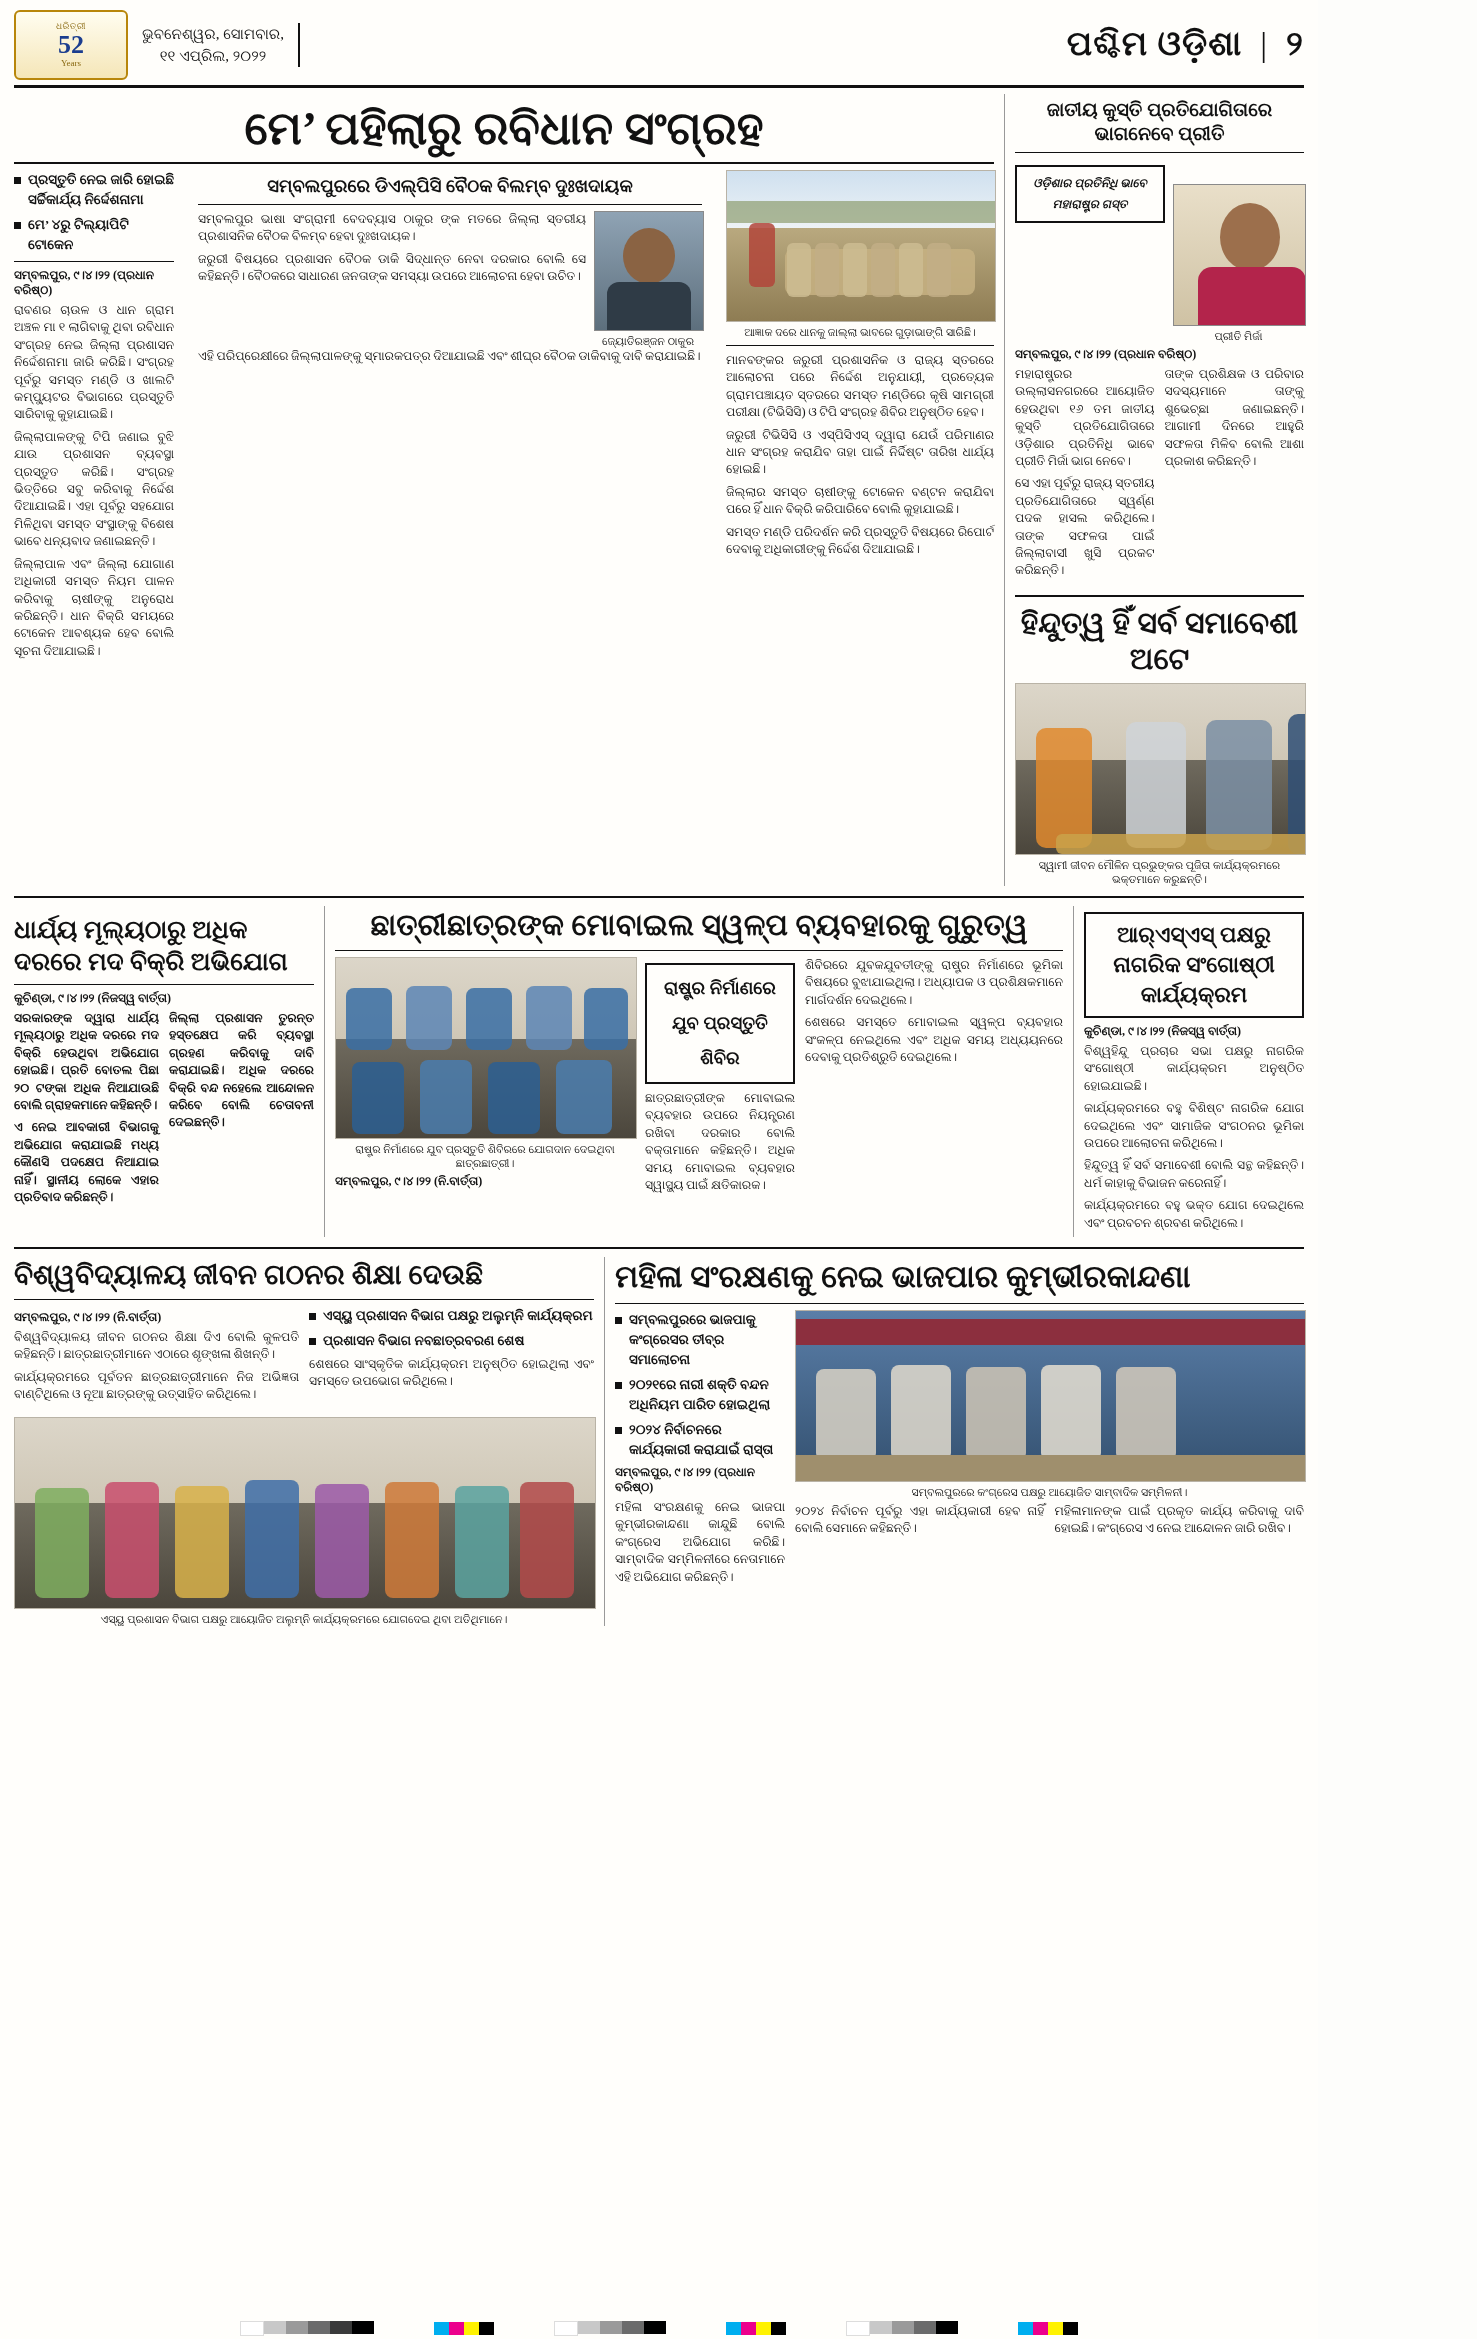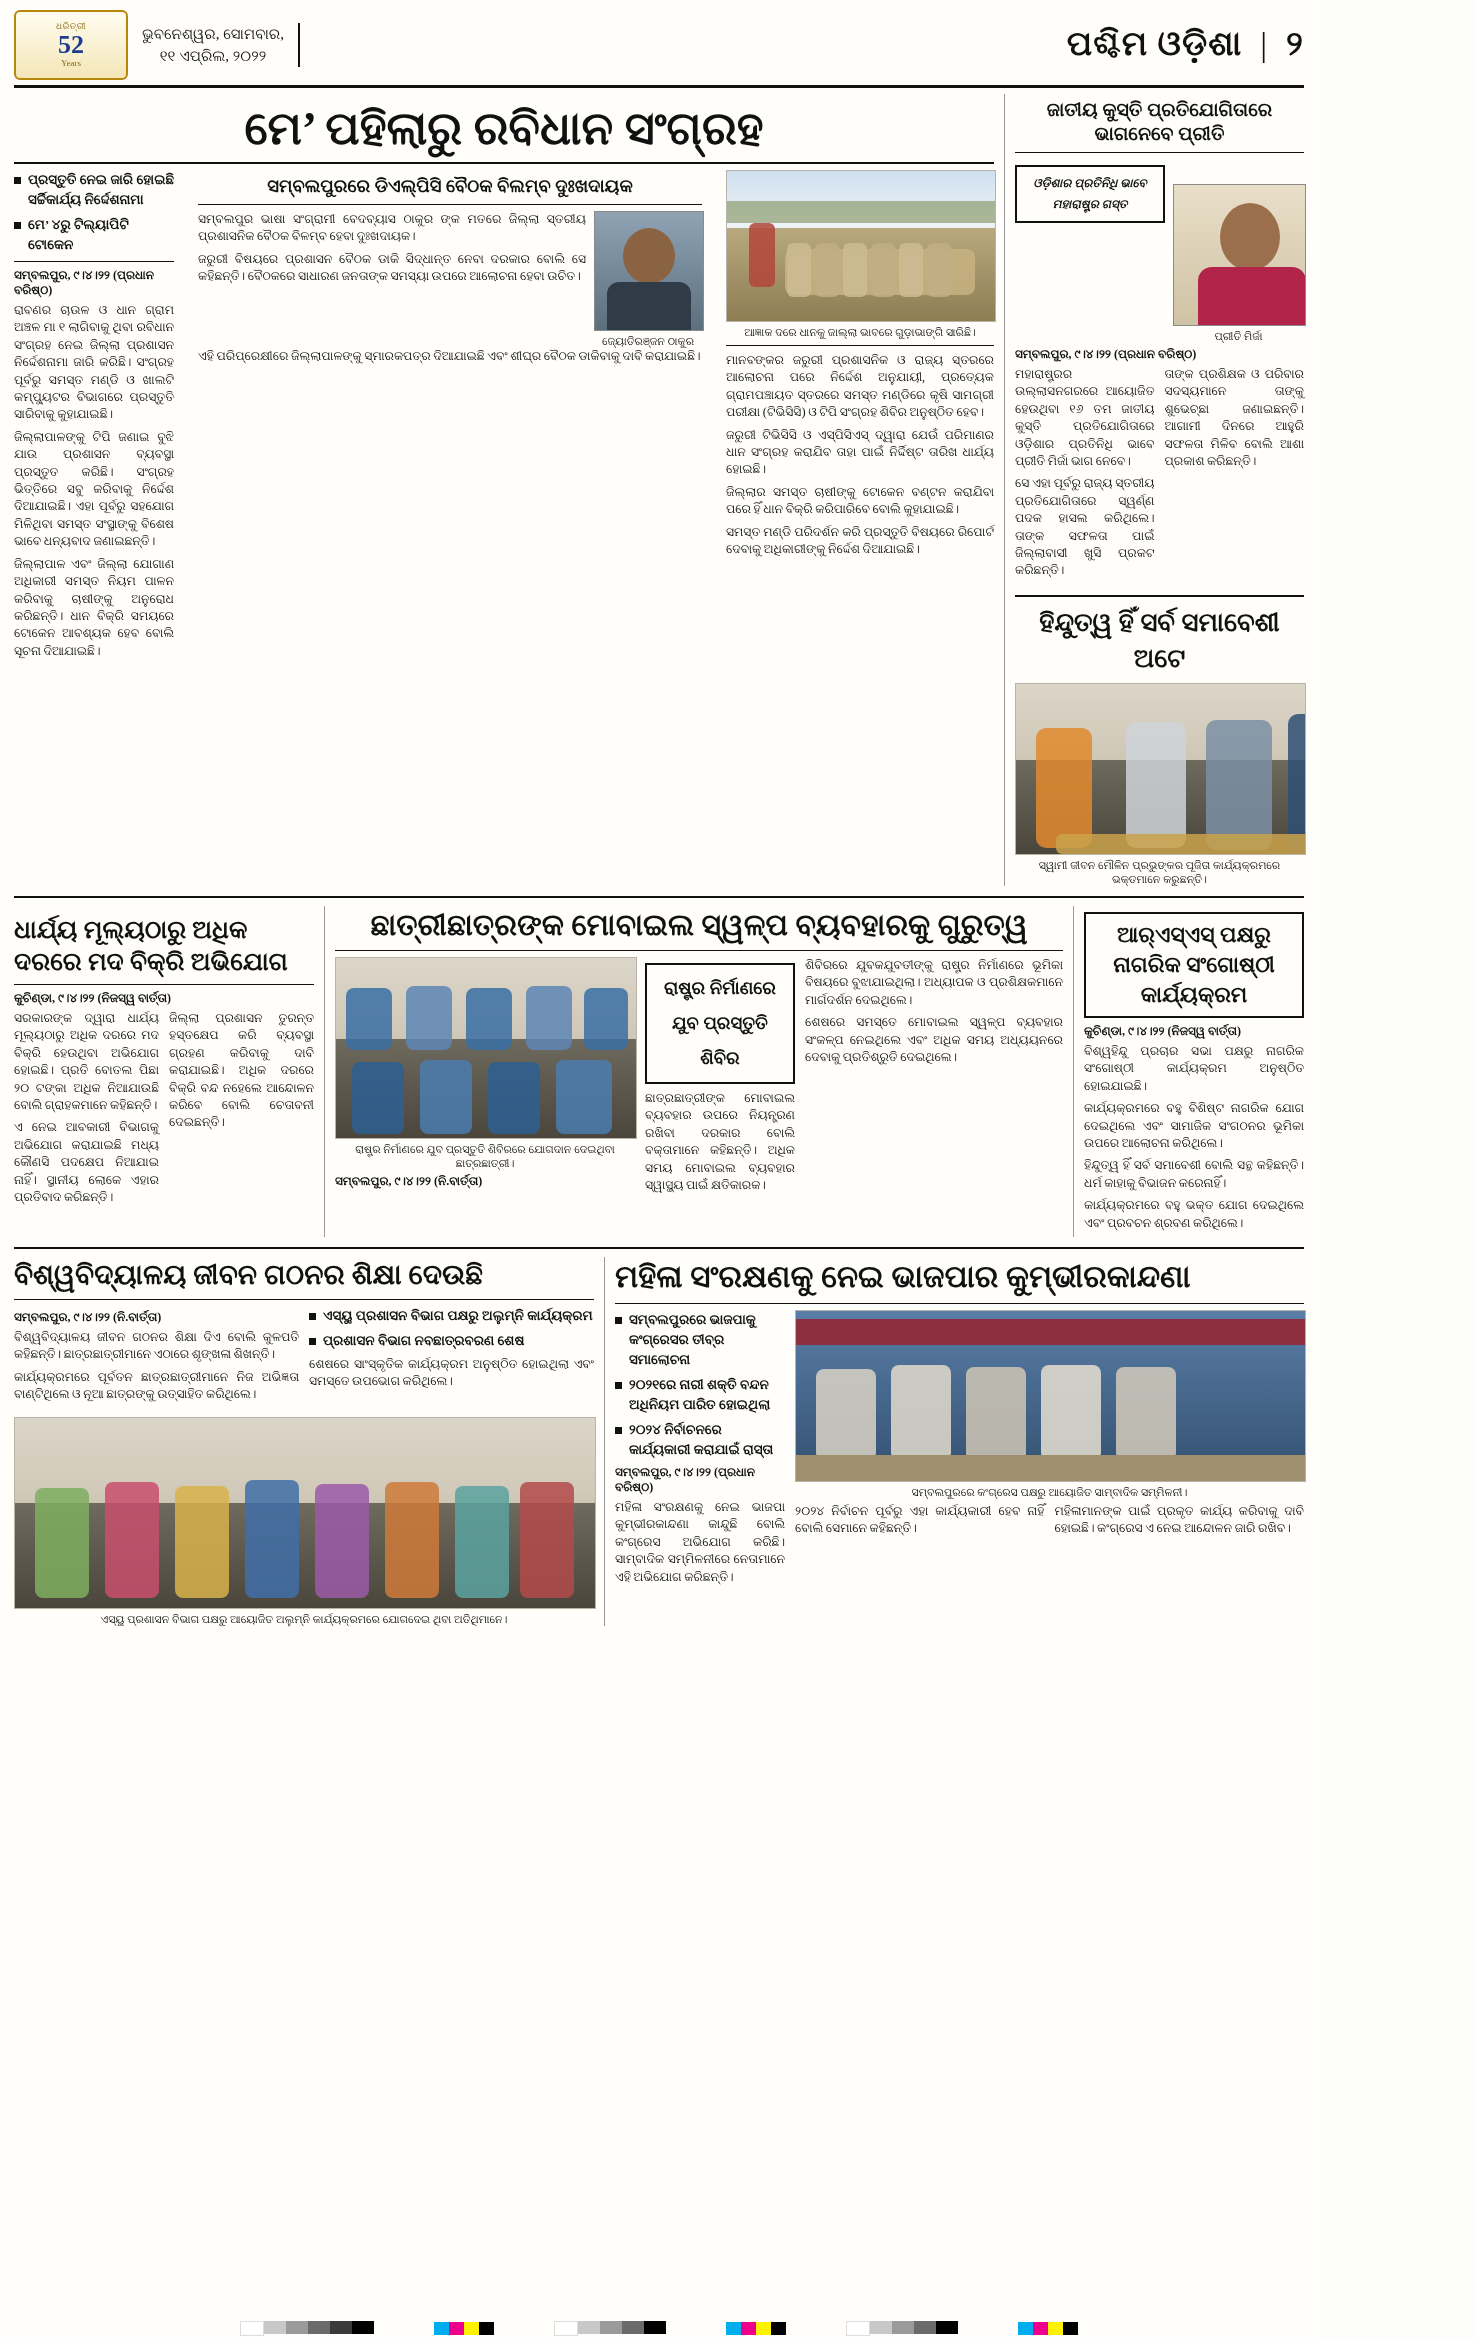--- a/index.html
+++ b/index.html
@@ -60,21 +60,21 @@
 
   .headline{
     font-size:46px;
     font-weight:bold;
     text-align:center;
     letter-spacing:0px;
     line-height:54px;
     margin:8px 0 6px 0;
   }
   .headline.h2{font-size:34px;line-height:42px;}
-  .headline.h3{font-size:26px;line-height:36px;}
+  .headline.h3{font-size:30px;line-height:36px;}
   .bullets{list-style:none;margin:0;padding:0;}
   .bullets li{
     position:relative;
     padding-left:14px;
     font-size:13.5px;
     line-height:20px;
     font-weight:bold;
     margin-bottom:5px;
   }
   .bullets li:before{
@@ -273,21 +273,21 @@
   </div>
 
   <div class="sec-rule"></div>
 
   <div class="colwrap">
 
     <div style="flex:0 0 300px;">
       <div class="headline h3" style="text-align:left;font-size:25px;line-height:32px;">ଧାର୍ଯ୍ୟ ମୂଲ୍ୟଠାରୁ ଅଧିକ ଦରରେ ମଦ ବିକ୍ରି ଅଭିଯୋଗ</div>
       <div class="rule-h"></div>
       <div class="byline">କୁଚିଣ୍ଡା, ୯।୪।୨୨ (ନିଜସ୍ୱ ବାର୍ତ୍ତା)</div>
-      <div class="colwrap" style="gap:10px;">
+      <div class="colwrap" style="gap:10px;font-weight:bold;">
         <div class="body-text" style="flex:1;">
           <p>ସରକାରଙ୍କ ଦ୍ୱାରା ଧାର୍ଯ୍ୟ ମୂଲ୍ୟଠାରୁ ଅଧିକ ଦରରେ ମଦ ବିକ୍ରି ହେଉଥିବା ଅଭିଯୋଗ ହୋଇଛି। ପ୍ରତି ବୋତଲ ପିଛା ୨୦ ଟଙ୍କା ଅଧିକ ନିଆଯାଉଛି ବୋଲି ଗ୍ରାହକମାନେ କହିଛନ୍ତି।</p>
           <p>ଏ ନେଇ ଆବକାରୀ ବିଭାଗକୁ ଅଭିଯୋଗ କରାଯାଇଛି ମଧ୍ୟ କୌଣସି ପଦକ୍ଷେପ ନିଆଯାଇ ନାହିଁ। ସ୍ଥାନୀୟ ଲୋକେ ଏହାର ପ୍ରତିବାଦ କରିଛନ୍ତି।</p>
         </div>
         <div class="body-text" style="flex:1;">
           <p>ଜିଲ୍ଲା ପ୍ରଶାସନ ତୁରନ୍ତ ହସ୍ତକ୍ଷେପ କରି ବ୍ୟବସ୍ଥା ଗ୍ରହଣ କରିବାକୁ ଦାବି କରାଯାଇଛି। ଅଧିକ ଦରରେ ବିକ୍ରି ବନ୍ଦ ନହେଲେ ଆନ୍ଦୋଳନ କରିବେ ବୋଲି ଚେତାବନୀ ଦେଇଛନ୍ତି।</p>
         </div>
       </div>
     </div>
 

